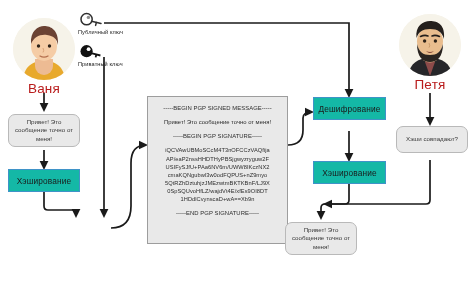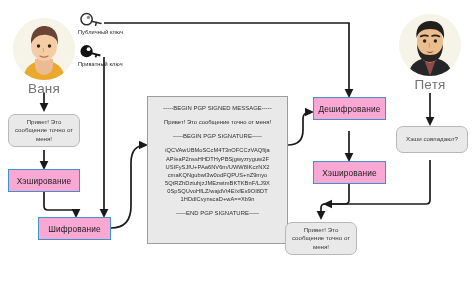--- a/index.html
+++ b/index.html
@@ -12,36 +12,36 @@
   #wires{position:absolute;left:0;top:0;width:474px;height:287px;}
 
   
   .avatar-wrap{position:absolute;width:70px;text-align:center;}
   .avatar{
     width:62px;height:62px;border-radius:50%;
     background:#f6f3e9;position:relative;overflow:hidden;margin:0 auto;
   }
   .avatar svg{display:block;width:62px;height:62px;}
   .person-name{
-    margin-top:1px;font-size:13.5px;color:#737373;letter-spacing:.2px;
+    margin-top:1px;font-size:13.5px;color:#b91c1c;letter-spacing:.2px;
     line-height:15px;
   }
 
   
   .key-item{position:absolute;}
   .key-item svg{display:block;}
   .key-label{
     font-size:5.6px;color:#1d1d1d;white-space:nowrap;margin-top:1px;
     letter-spacing:.1px;
   }
 
   
   .proc{
     position:absolute;box-sizing:border-box;
-    background:#f9a8d4;border:1px solid #3f93c8;
+    background:#14b8a6;border:1px solid #3f93c8;
     display:flex;align-items:center;justify-content:center;
     font-size:8.3px;color:#1b1b1b;letter-spacing:.15px;
     text-align:center;
   }
 
   
   .bubble{
     position:absolute;box-sizing:border-box;
     background:#e9e9e9;border:1px solid #b9b9b9;border-radius:7px;
     display:flex;align-items:center;justify-content:center;
@@ -139,23 +139,20 @@
   </div>
 
   <div class="bubble" style="left:8px;top:114px;width:72px;height:33px;">
     <span>Привет! Это сообщение точно от меня!</span>
   </div>
 
   <div class="proc" style="left:8px;top:169px;width:72px;height:23px;">
     <span>Хэширование</span>
   </div>
 
-  <div class="proc" style="left:38px;top:217px;width:73px;height:23px;">
-    <span>Шифрование</span>
-  </div>
 
   <div class="doc" style="left:147px;top:96px;width:141px;height:148px;">
     <div class="doc-line">-----BEGIN PGP SIGNED MESSAGE-----</div>
     <div class="doc-gap"></div>
     <div class="doc-msg">Привет! Это сообщение точно от меня!</div>
     <div class="doc-gap"></div>
     <div class="doc-line">-----BEGIN PGP SIGNATURE-----</div>
     <div class="doc-gap"></div>
     <div>
       <div class="doc-b64">iQCVAwUBMoSCcM4T3nOFCCzVAQfija</div>

